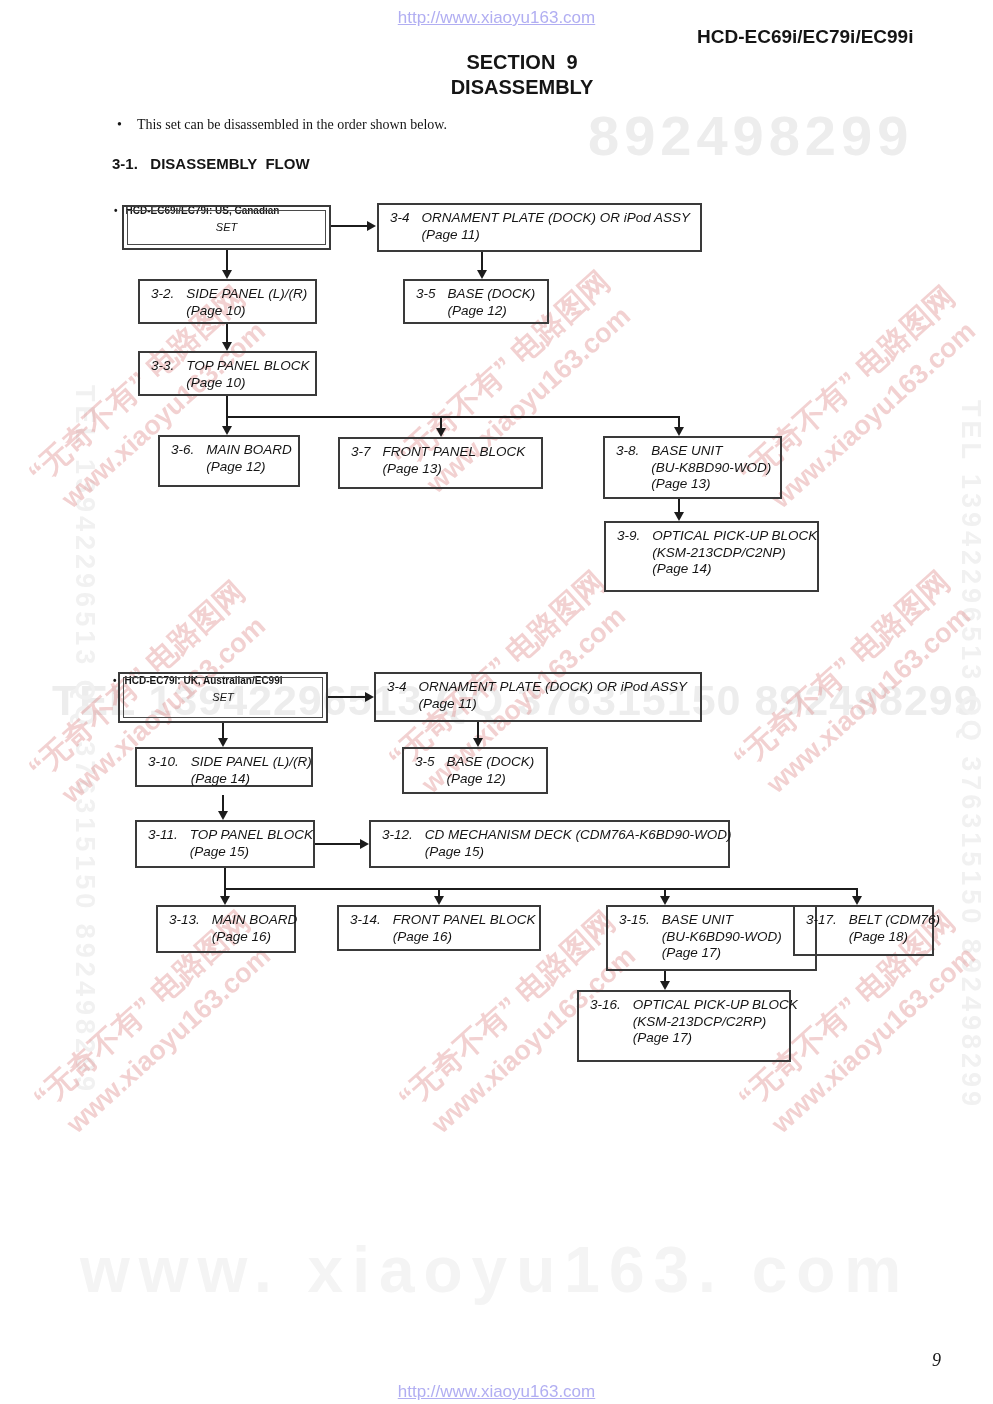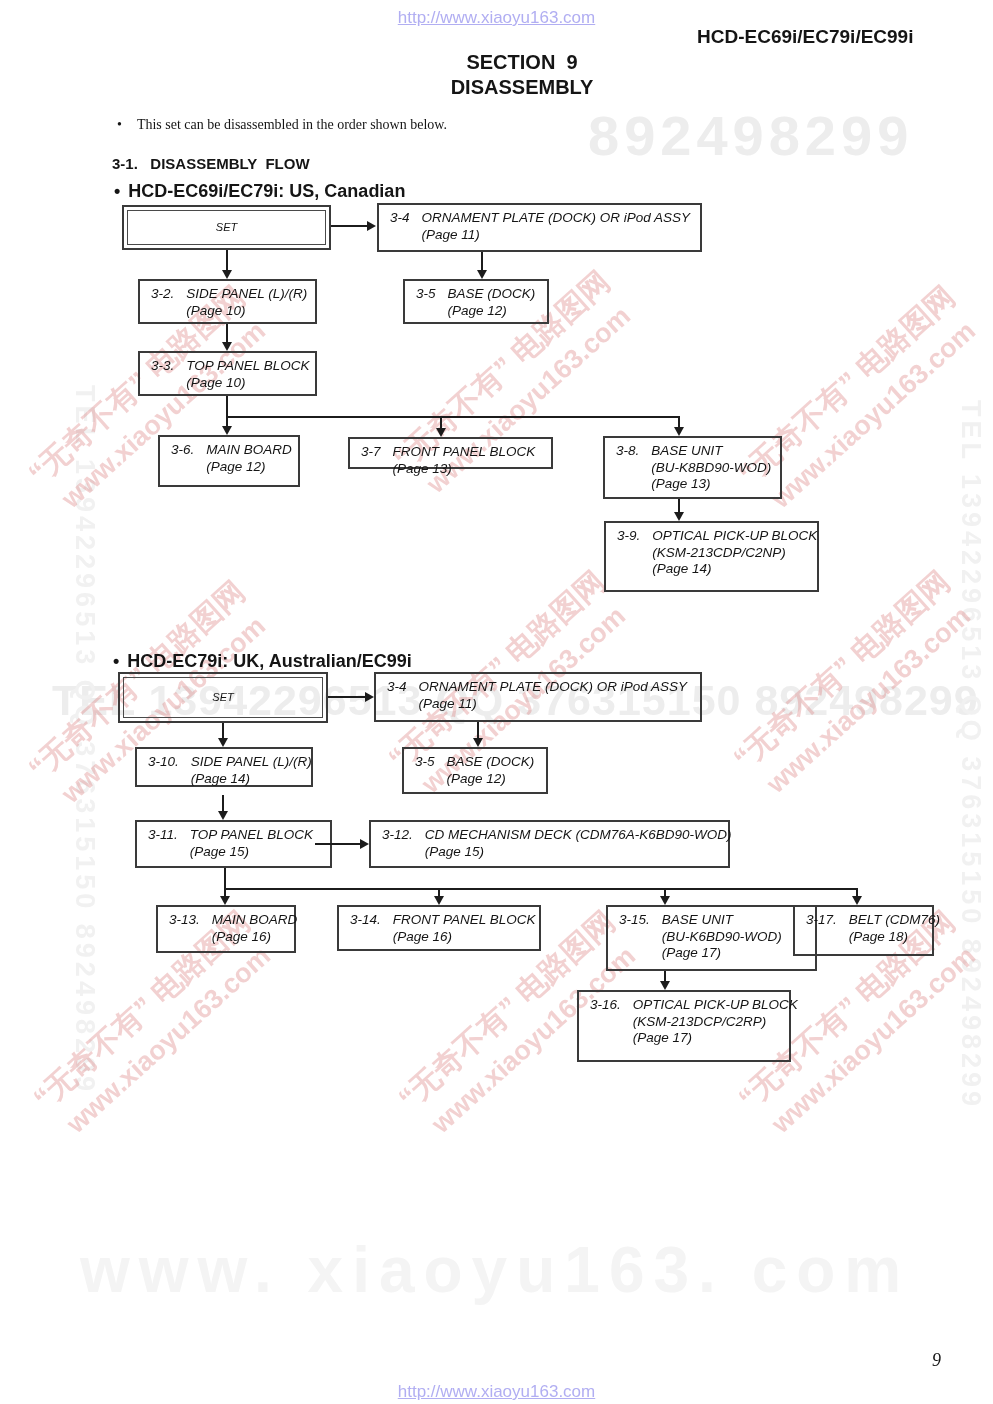--- a/index.html
+++ b/index.html
@@ -44,21 +44,21 @@
   }
   .intro {
     position:absolute; top:117px; left:117px;
     font-family:"Liberation Serif", serif; font-size:14px;
   }
   .intro .btxt-intro { margin-left:15px; }
   .flow-heading {
     position:absolute; top:155px; left:112px;
     font-size:15px; font-weight:bold; white-space:pre;
   }
-  .chart-heading { position:absolute; font-size:18px; font-weight:bold; }
+  .chart-heading { position:absolute; font-size:10px; font-weight:bold;margin-top:24px; }
   .chart-heading .lbl { margin-left:8px; }
   .page-num {
     position:absolute; top:1350px; left:932px;
     font-family:"Liberation Serif", serif; font-style:italic; font-size:18px;
   }
 
   
   .fbox {
     position:absolute; border:2px solid #3a3a3a; background:transparent;
     font-style:italic; font-size:13.5px; line-height:16.5px;
@@ -186,21 +186,21 @@
   <div class="fbox" style="left:158px;top:435px;width:142px;height:52px">
     <div class="brow">
         <span class="bnum">3-6.</span>
       <div class="btxt">
           <div>MAIN BOARD</div>
           <div>(Page 12)</div>
         </div>
       </div>
   </div>
 
-  <div class="fbox" style="left:348px;top:437px;width:205px;height:32px">
+  <div class="fbox" style="left:338px;top:437px;width:205px;height:52px">
     <div class="brow">
         <span class="bnum">3-7</span>
       <div class="btxt">
           <div>FRONT PANEL BLOCK</div>
           <div>(Page 13)</div>
         </div>
       </div>
   </div>
 
   <div class="fbox" style="left:603px;top:436px;width:179px;height:63px">
@@ -273,21 +273,21 @@
   <div class="fbox" style="left:402px;top:747px;width:146px;height:47px">
     <div class="brow">
         <span class="bnum">3-5</span>
       <div class="btxt">
           <div>BASE (DOCK)</div>
           <div>(Page 12)</div>
         </div>
       </div>
   </div>
 
-  <div class="fbox" style="left:135px;top:820px;width:197px;height:48px">
+  <div class="fbox" style="left:135px;top:820px;width:180px;height:48px">
     <div class="brow">
         <span class="bnum">3-11.</span>
       <div class="btxt">
           <div>TOP PANEL BLOCK</div>
           <div>(Page 15)</div>
         </div>
       </div>
   </div>
 
   <div class="fbox" style="left:369px;top:820px;width:361px;height:48px">

